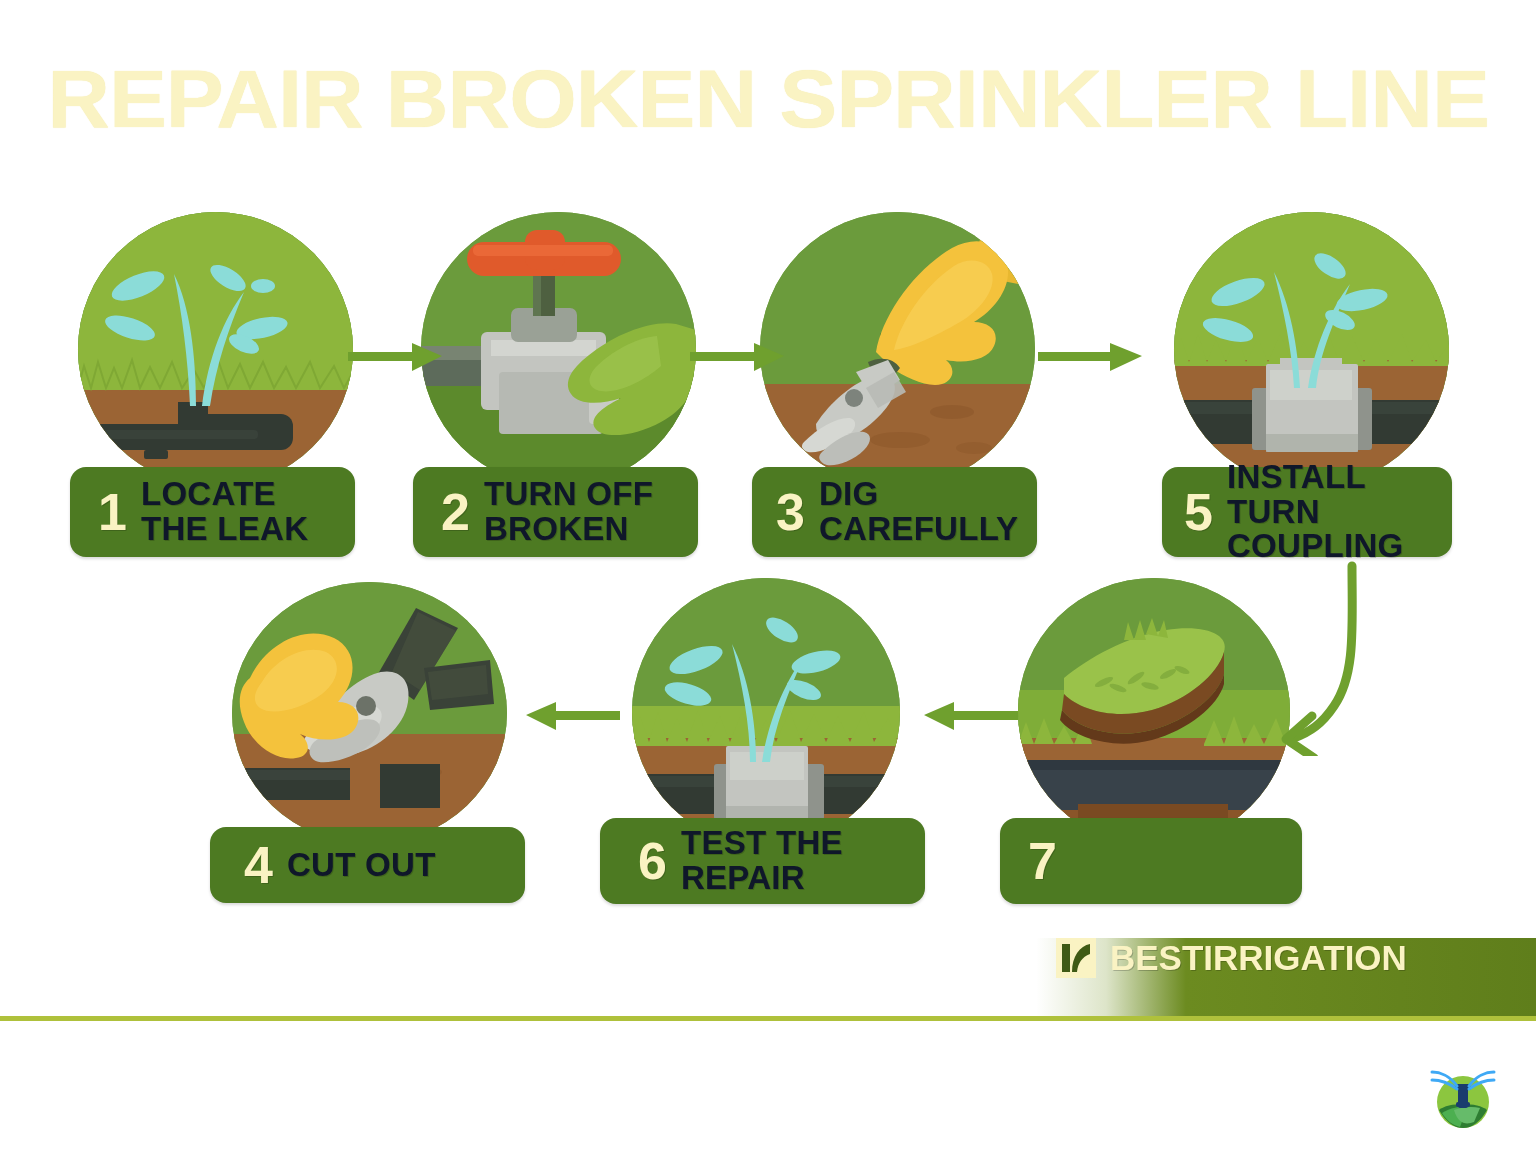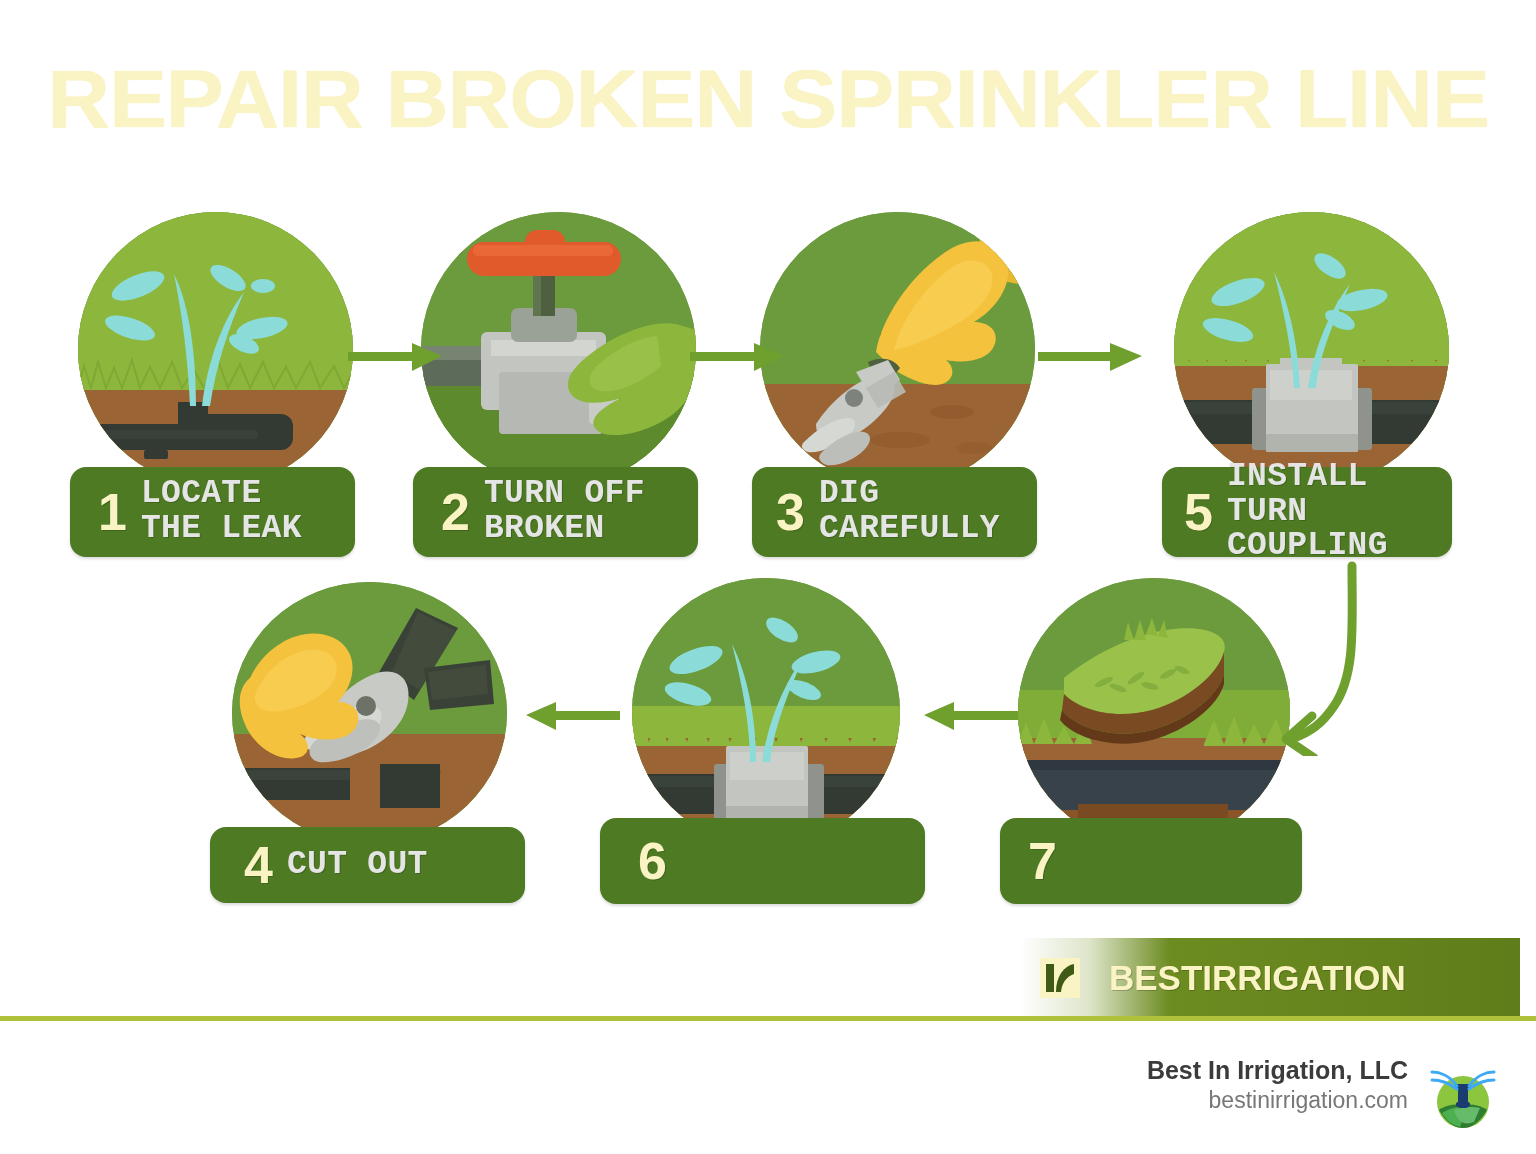--- a/index.html
+++ b/index.html
@@ -51,38 +51,37 @@
   }
   .num{
     color:#FAF3C3;
     font-size:52px;font-weight:bold;
     line-height:1;
     margin-right:14px;
     flex:0 0 auto;
     text-shadow:1px 1px 0 rgba(0,0,0,.18);
   }
   .ltext{
-    color:#e5e5e5;
+    color:#0f172a;
     font-size:33px;font-weight:bold;
     line-height:1.06;
     letter-spacing:.3px;
     text-shadow:1px 1px 0 rgba(0,0,0,.18);
     white-space:pre-line;
-    font-family:Liberation Mono, monospace;
   }
 
   
   .arrow{position:absolute;}
 
   
   .brandbar{
     position:absolute;
-    right:16px;top:938px;width:500px;height:80px;
+    right:0;top:938px;width:500px;height:80px;
     background:linear-gradient(to right,rgba(255,255,255,0) 0%,rgba(120,150,40,.25) 14%,#6C8B20 30%,#5F7E1B 100%);
-    display:flex;align-items:center;gap:15px;
+    display:flex;align-items:flex-start;
   }
   .brandmark{
     width:40px;height:40px;background:#FAF3C3;
     margin-left:20px;margin-right:14px;flex:0 0 auto;position:relative;overflow:hidden;
   }
   .brandname{
     color:#FAF3C3;font-size:35px;font-weight:bold;letter-spacing:0px;
     text-shadow:1px 1px 0 rgba(0,0,0,.2);
   }
   .hr{
@@ -290,20 +289,22 @@
         <path d="M130 164 C136 124, 152 86, 172 58 C156 96, 142 128, 138 164 Z" fill="#8BDCD8"></path>
         <ellipse cx="64" cy="62" rx="28" ry="11" transform="rotate(-20 64 62)" fill="#8BDCD8"></ellipse>
         <ellipse cx="56" cy="96" rx="24" ry="10" transform="rotate(16 56 96)" fill="#8BDCD8"></ellipse>
         <ellipse cx="150" cy="32" rx="18" ry="9" transform="rotate(33 150 32)" fill="#8BDCD8"></ellipse>
         <ellipse cx="184" cy="64" rx="25" ry="10" transform="rotate(-14 184 64)" fill="#8BDCD8"></ellipse>
         <ellipse cx="172" cy="92" rx="18" ry="8" transform="rotate(22 172 92)" fill="#8BDCD8"></ellipse>
       </svg>
     </div>
     <div class="label" style="left:0;top:240px;width:325px;height:86px;padding:0 0 0 38px;">
       <span class="num">6</span>
+      <span class="ltext">TEST THE
+REPAIR</span>
     </div>
   </div>
 
   <div class="step" style="left:1000px;top:578px;width:310px;height:325px;">
     <div class="circle" style="width:272px;height:268px;left:18px;top:0;">
       <div class="sky"></div>
       <div class="grassband" style="top:112px;height:56px;background:#7FAD38;"></div>
       <div class="soil" style="top:160px;height:108px;"></div>
       <svg width="272" height="268" style="position:absolute;left:0;top:0;">
 
@@ -365,24 +366,20 @@
         <rect x="0" y="0" width="40" height="40" fill="#FAF3C3"></rect>
         <path d="M6 6 L14 6 L14 34 L6 34 Z" fill="#3F5A15"></path>
         <path d="M16 34 C16 18, 24 8, 34 6 L34 16 C26 19, 22 25, 21 34 Z" fill="#3F5A15"></path>
       </svg>
     </div>
     <div class="brandname">BESTIRRIGATION</div>
   </div>
 
   <div class="hr"></div>
 
-  <div class="footinfo">
-    <div class="company">Best In Irrigation, LLC</div>
-    <div class="weburl">bestinirrigation.com</div>
-  </div>
 
   <svg class="sprinklerlogo" viewBox="0 0 74 74">
     <circle cx="37" cy="44" r="26" fill="#8CC63F"></circle>
     <path d="M13 52 C22 44, 52 44, 61 52 C54 64, 46 70, 37 70 C28 70, 20 64, 13 52 Z" fill="#2E7D32"></path>
     <path d="M16 55 C24 50, 34 48, 42 48 L34 69 C26 67, 20 62, 16 55 Z" fill="#4CAF50"></path>
     <path d="M28 52 C36 49, 46 48, 54 50 L48 64 C40 67, 32 66, 28 52 Z" fill="#66BB6A"></path>
     <rect x="32" y="28" width="10" height="22" rx="2" fill="#1A3C6E"></rect>
     <rect x="29" y="26" width="16" height="6" rx="2" fill="#1A3C6E"></rect>
     <rect x="30" y="44" width="14" height="5" rx="2" fill="#1A3C6E"></rect>
     <g fill="none" stroke="#3FA9F5" stroke-width="3" stroke-linecap="round">

